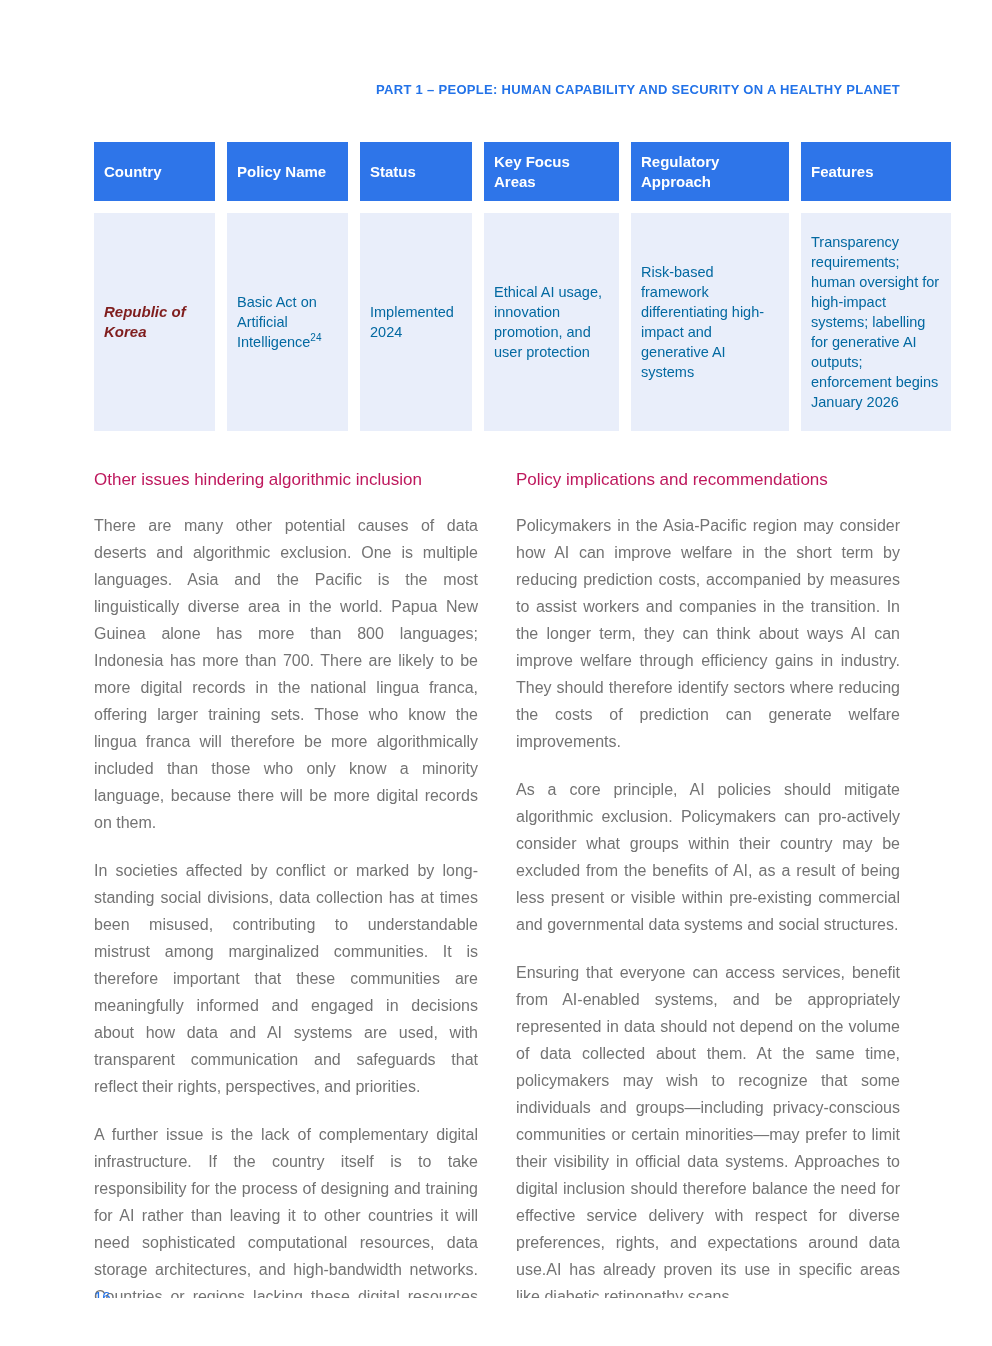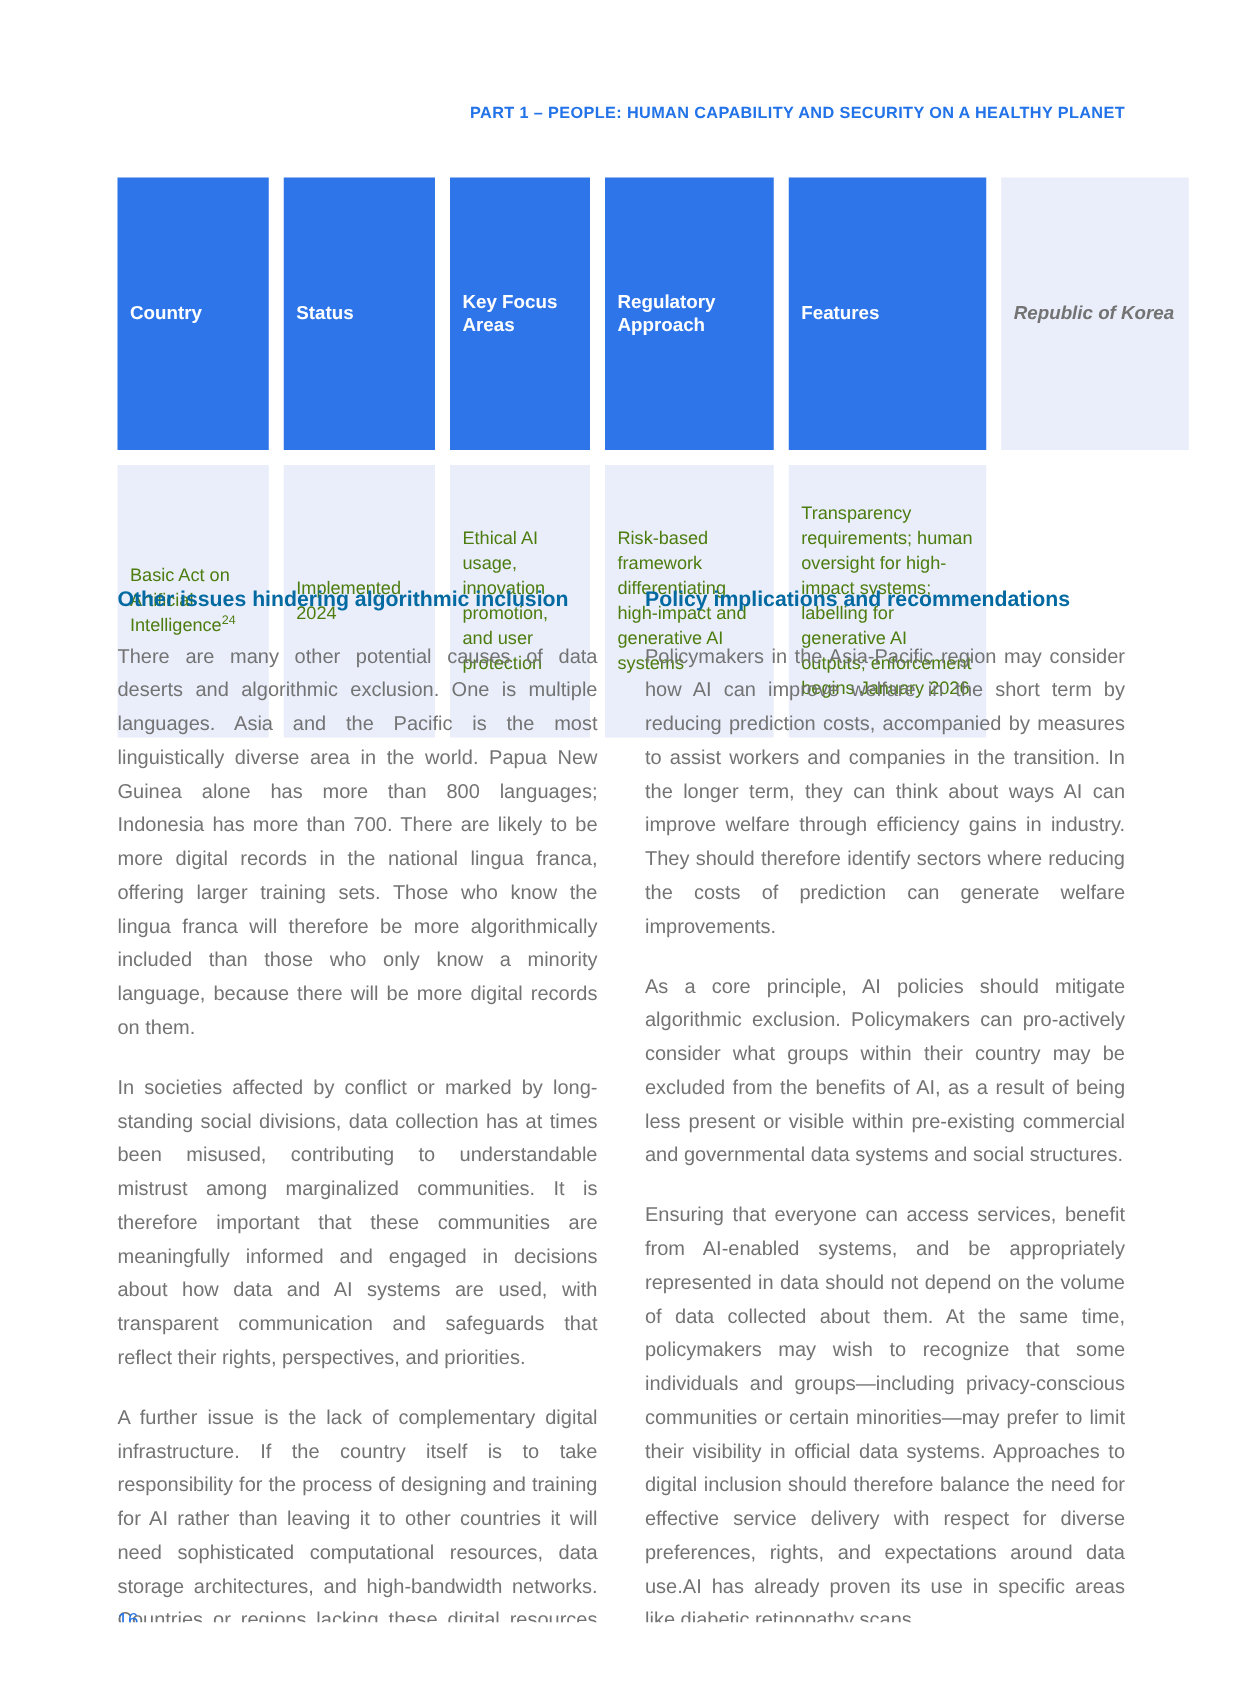--- a/index.html
+++ b/index.html
@@ -43,45 +43,45 @@
     font-weight: bold;
     font-size: 15px;
     line-height: 1.3;
     padding: 10px 10px;
     min-height: 55px;
     display: flex;
     align-items: center;
   }
   .td {
     background: #E9EEFA;
-    color: #4d7c0f;
+    color: #0369a1;
     font-size: 14.5px;
     line-height: 20px;
     padding: 12px 10px;
     min-height: 218px;
     display: flex;
     align-items: center;
   }
   .td .cell-inner { width: 100%; }
-  .td.country { color: #737373; font-weight: bold; font-style: italic; font-size: 15px; justify-content: center; }
+  .td.country { color: #7f1d1d; font-weight: bold; font-style: italic; font-size: 15px; justify-content: center; }
   sup { font-size: 10px; line-height: 0; }
 
   
   .columns {
     position: absolute;
     top: 468px;
     left: 94px;
     width: 806px;
     display: flex;
     gap: 38px;
   }
   .col { width: 384px; }
   .section-heading {
-    color: #0369a1;
-    font-weight: bold;
+    color: #be185d;
+    font-weight: normal;
     font-size: 17px;
     line-height: 24px;
     margin-bottom: 20px;
   }
   .col p {
     font-size: 16px;
     line-height: 27px;
     color: #737373;
     text-align: justify;
     margin-bottom: 21px;
@@ -101,20 +101,21 @@
 </style>
 </head>
 <body>
 
 <div class="page">
 
   <div class="running-header">PART 1 – PEOPLE: HUMAN CAPABILITY AND SECURITY ON A HEALTHY PLANET</div>
 
   <div class="policy-table">
     <div class="th">Country</div>
+    <div class="th">Policy Name</div>
     <div class="th">Status</div>
     <div class="th">Key Focus Areas</div>
     <div class="th">Regulatory Approach</div>
     <div class="th">Features</div>
 
     <div class="td country">
       <div class="cell-inner">Republic of Korea</div>
     </div>
     <div class="td">
       <div class="cell-inner"><span>Basic Act on Artificial Intelligence</span><sup>24</sup></div>

